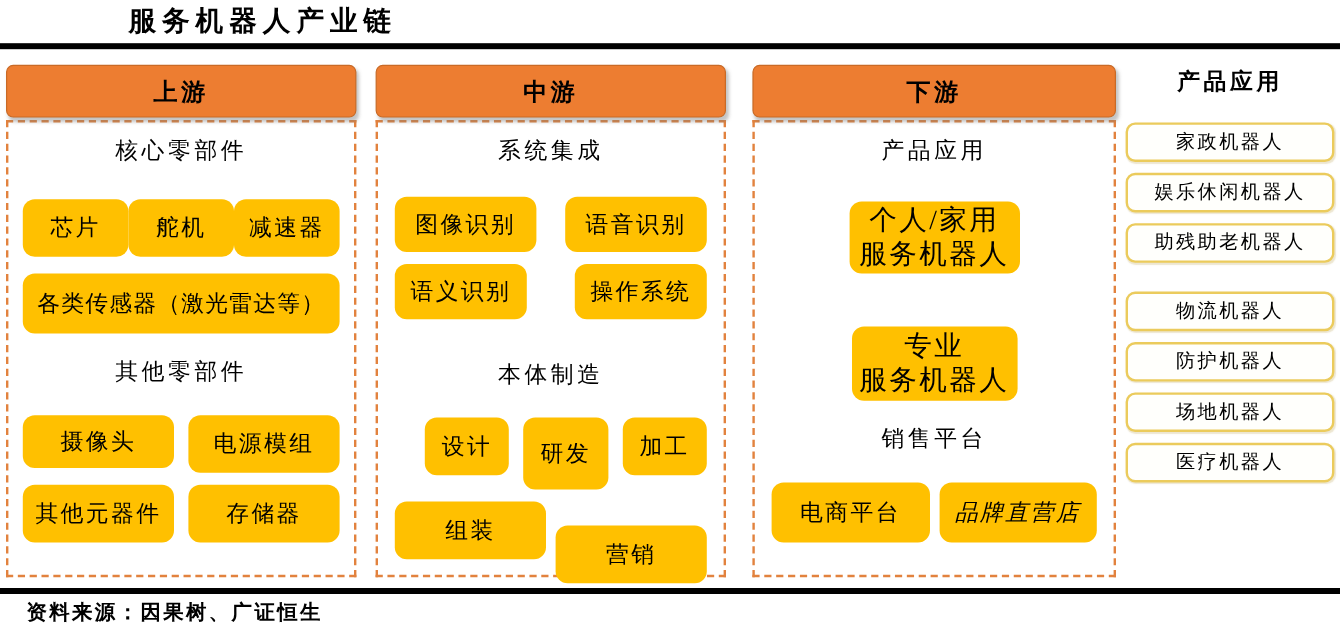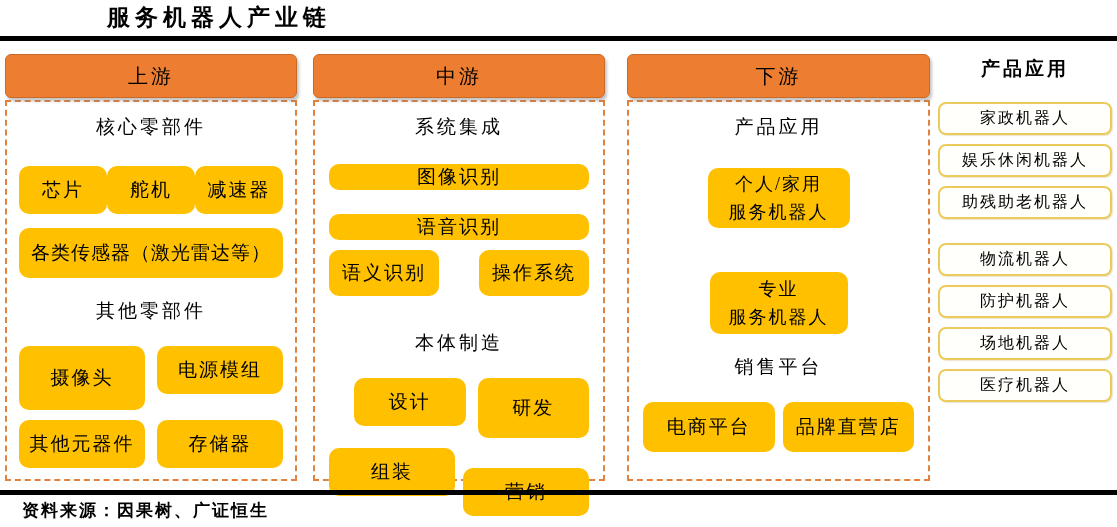--- a/index.html
+++ b/index.html
@@ -12,39 +12,39 @@
   .bar{left:0;width:1117px;height:5px;background:#000000;}
   .bar-top{top:36px;}
   .bar-bottom{top:490px;}
   .source-note{left:22px;top:499px;font-size:17px;font-weight:bold;letter-spacing:2px;white-space:nowrap;}
 
   .chain-col{top:54px;}
   .col-header{
     height:44px;background:#ED7D31;border:1px solid #C96A26;border-radius:6px;
     box-shadow:2px 3px 3px rgba(125,125,125,0.45);
     display:flex;align-items:center;justify-content:center;
-    font-size:20px;font-weight:normal;letter-spacing:3px;position:relative;z-index:2;
+    font-size:20px;font-weight:bold;letter-spacing:3px;position:relative;z-index:2;
     box-sizing:border-box;
   }
   .col-body{
     border:2px dashed #E2823E;background:#ffffff;height:381px;margin-top:2px;
     box-sizing:border-box;padding:0 12px;
   }
   .section-label{
     text-align:center;font-size:19px;letter-spacing:3px;height:26px;line-height:26px;white-space:nowrap;
   }
   .row{display:flex;justify-content:center;}
   .grow{flex:1;}
   .gold-box{
     background:#FFC000;border-radius:10px;
     display:flex;align-items:center;justify-content:center;
     font-size:19px;letter-spacing:2px;white-space:nowrap;text-align:center;
     box-sizing:border-box;
   }
-  .gold-box.twoline{flex-direction:column;line-height:28px;font-size:18px;}
+  .gold-box.twoline{flex-direction:column;line-height:28px;font-size:23px;}
   .apps-col{left:938px;top:54px;width:174px;}
   .apps-header{
     text-align:center;font-size:19px;font-weight:bold;letter-spacing:3px;
     height:30px;line-height:30px;white-space:nowrap;
   }
   .app-box{
     height:33px;border:2px solid #EBCB5C;border-radius:8px;background:#FFFFFC;
     display:flex;align-items:center;justify-content:center;
     font-size:16px;letter-spacing:2px;white-space:nowrap;
     box-sizing:border-box;margin-top:9px;
@@ -64,46 +64,47 @@
   <div class="col-body">
     <div class="section-label" style="margin-top:12px;">核心零部件</div>
     <div class="row" style="margin-top:26px;">
       <div class="gold-box grow" style="height:48px;">芯片</div>
       <div class="gold-box grow" style="height:48px;">舵机</div>
       <div class="gold-box grow" style="height:48px;font-family:Liberation Serif, serif;">减速器</div>
     </div>
     <div class="gold-box" style="margin-top:14px;height:50px;letter-spacing:1px;">各类传感器（激光雷达等）</div>
     <div class="section-label" style="margin-top:20px;">其他零部件</div>
     <div class="row" style="margin-top:22px;gap:12px;">
-      <div class="gold-box grow" style="height:64px;">摄像头</div>
+      <div class="gold-box grow" style="height:44px;">摄像头</div>
       <div class="gold-box grow" style="height:48px;">电源模组</div>
     </div>
     <div class="row" style="margin-top:10px;gap:12px;">
       <div class="gold-box grow" style="height:48px;">其他元器件</div>
       <div class="gold-box grow" style="height:48px;">存储器</div>
     </div>
   </div>
 </div>
 
 <div class="abs chain-col" style="left:313px;width:292px;">
   <div class="col-header">中游</div>
   <div class="col-body" style="padding:0 14px;">
     <div class="section-label" style="margin-top:12px;">系统集成</div>
-    <div class="row" style="margin-top:24px;gap:24px;flex-direction:column;">
+    <div class="row" style="margin-top:24px;gap:24px;">
       <div class="gold-box grow" style="height:46px;">图像识别</div>
       <div class="gold-box grow" style="height:46px;">语音识别</div>
     </div>
     <div class="row" style="margin-top:10px;gap:40px;">
       <div class="gold-box grow" style="height:46px;">语义识别</div>
       <div class="gold-box grow" style="height:46px;">操作系统</div>
     </div>
     <div class="section-label" style="margin-top:34px;">本体制造</div>
     <div class="row" style="margin-top:22px;gap:12px;padding-left:25px;">
       <div class="gold-box grow" style="height:48px;">设计</div>
       <div class="gold-box grow" style="height:60px;font-family:Liberation Mono, monospace;">研发</div>
+      <div class="gold-box grow" style="height:48px;">加工</div>
     </div>
     <div class="row" style="margin-top:10px;gap:8px;">
       <div class="gold-box grow" style="height:48px;">组装</div>
       <div class="gold-box grow" style="height:48px;margin-top:20px;">营销</div>
     </div>
   </div>
 </div>
 
 <div class="abs chain-col" style="left:627px;width:303px;">
   <div class="col-header">下游</div>
@@ -113,21 +114,21 @@
       <div>个人/家用</div>
       <div>服务机器人</div>
     </div>
     <div class="gold-box twoline" style="margin:44px auto 0;width:138px;height:62px;">
       <div>专业</div>
       <div>服务机器人</div>
     </div>
     <div class="section-label" style="margin-top:20px;">销售平台</div>
     <div class="row" style="margin-top:22px;gap:8px;">
       <div class="gold-box grow" style="height:50px;">电商平台</div>
-      <div class="gold-box grow" style="height:50px;">品牌直营店</div>
+      <div class="gold-box grow" style="height:50px;font-style:italic;">品牌直营店</div>
     </div>
   </div>
 </div>
 
 <div class="abs apps-col">
   <div class="apps-header">产品应用</div>
   <div class="app-box mt18">家政机器人</div>
   <div class="app-box">娱乐休闲机器人</div>
   <div class="app-box">助残助老机器人</div>
   <div class="app-box mt24">物流机器人</div>

